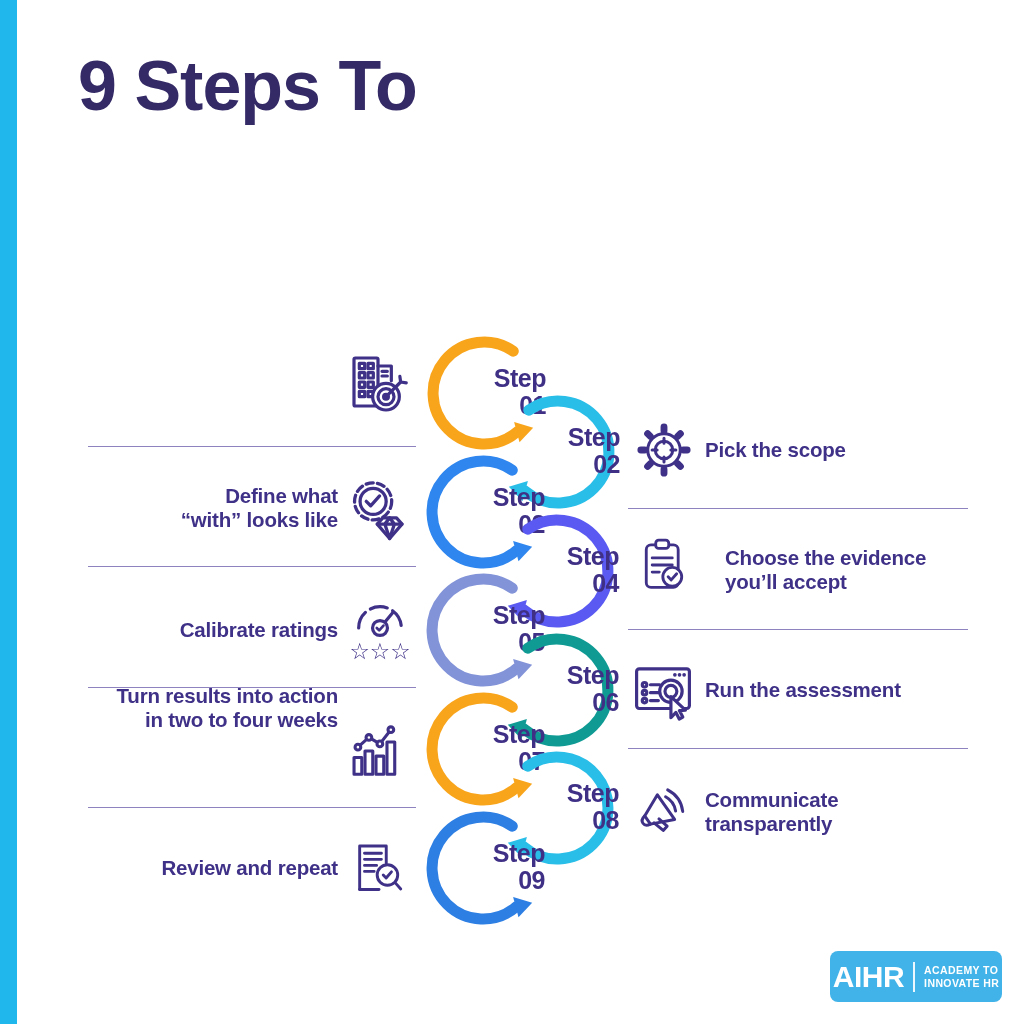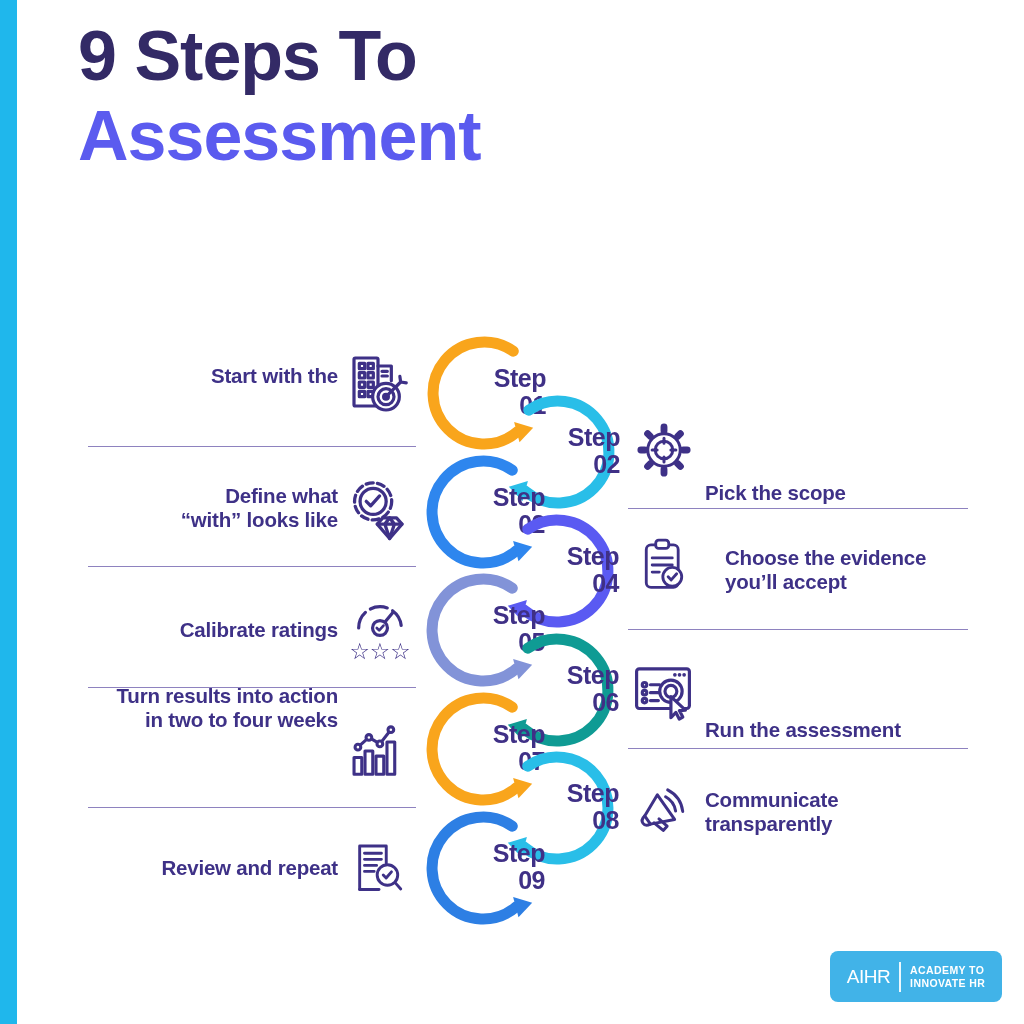--- a/index.html
+++ b/index.html
@@ -3,21 +3,21 @@
 <meta charset="utf-8">
 <style>
   html,body{margin:0;padding:0;}
   body{
     width:1024px;height:1024px;position:relative;overflow:hidden;
     background:#ffffff;
     font-family:"Liberation Sans", sans-serif;
     -webkit-font-smoothing:antialiased;
   }
   .stripe{position:absolute;left:0;top:0;width:17px;height:1024px;background:var(--stripe,#1FB7EC);}
-  .title{position:absolute;left:78px;top:16px;margin:0;font-size:70px;font-weight:800;letter-spacing:-1px;line-height:80px;}
+  .title{position:absolute;left:78px;top:46px;margin:0;font-size:70px;font-weight:800;letter-spacing:-1px;line-height:80px;}
   .title .t1{color:var(--title-dark,#332A66);display:block;}
   .title .t2{color:var(--title-accent,#5B5BEF);display:block;}
   .badge{position:absolute;width:124px;height:124px;}
   .badge svg{position:absolute;left:0;top:0;}
   .steptext{
     position:absolute;left:0;top:34px;width:124px;text-align:right;
     font-weight:800;font-size:25px;line-height:27px;color:var(--step-ink,#3F3086);
     letter-spacing:-0.5px;
   }
   .steptext span{display:block;}
@@ -29,33 +29,32 @@
   .lbl.right{text-align:left;}
   .lbl span{display:block;}
   .divider{position:absolute;height:0;border-top:1.6px solid var(--line,#7A6CB4);opacity:.85;}
   .icon{position:absolute;color:var(--ink,#3E3187);}
   .icon svg{display:block;}
   .logo{
     position:absolute;left:830px;top:951px;width:172px;height:51px;
     background:var(--logo-bg,#41B3E8);border-radius:8px;
     display:flex;align-items:center;justify-content:center;gap:9px;
   }
-  .logo .brand{color:#fff;font-weight:400;font-size:19px;letter-spacing:-0.5px;}
+  .logo .brand{color:#fff;font-weight:700;font-size:30px;letter-spacing:-0.5px;}
   .logo .vbar{width:2px;height:30px;background:rgba(255,255,255,.9);}
   .logo .tag{color:#fff;font-weight:700;font-size:10.5px;line-height:12.5px;letter-spacing:.4px;}
   .logo .tag span{display:block;}
 </style>
 </head>
 <body>
 
 <div class="stripe"></div>
 
 <h1 class="title">
   <span class="t1">9 Steps To</span>
-  <span class="t2">Assessment</span>
 </h1>
 
 <div class="divider" style="left:88px;top:446px;width:328px;"></div>
 <div class="divider" style="left:88px;top:566px;width:328px;"></div>
 <div class="divider" style="left:88px;top:687px;width:328px;"></div>
 <div class="divider" style="left:88px;top:807px;width:328px;"></div>
 
 <div class="divider" style="left:628px;top:508px;width:340px;"></div>
 <div class="divider" style="left:628px;top:629px;width:340px;"></div>
 <div class="divider" style="left:628px;top:748px;width:340px;"></div>
@@ -161,21 +160,20 @@
     <path class="ringstroke" d="M91.3 20.2 A51 51 0 1 0 94.8 101.1" fill="none" stroke-width="11" stroke-linecap="round" stroke="#2D7FE4"></path>
     <polygon class="ringfill" points="111.2,96.7 92.1,90.9 97.5,111.2" fill="#2D7FE4"></polygon>
   </svg>
   <div class="steptext">
     <span>Step</span>
       <span>09</span>
   </div>
 </div>
 
 <div class="lbl left" style="left:88px;top:364px;width:250px;">
-  <span>Start with the</span>
 </div>
 <div class="icon" style="left:346px;top:352px;">
   <svg width="64" height="68" viewBox="0 0 48 50" fill="none" stroke="currentColor" stroke-width="2.4" stroke-linecap="round" stroke-linejoin="round">
     <rect x="6" y="4" width="18" height="36" rx="1"></rect>
     <rect x="10" y="8" width="4" height="4"></rect>
       <rect x="16.5" y="8" width="4" height="4"></rect>
     <rect x="10" y="15" width="4" height="4"></rect>
       <rect x="16.5" y="15" width="4" height="4"></rect>
     <rect x="10" y="22" width="4" height="4"></rect>
       <rect x="16.5" y="22" width="4" height="4"></rect>
@@ -258,21 +256,21 @@
     <g stroke-width="5.5">
       <path d="M24 5.5 v3 M24 39.5 v3"></path>
       <path d="M5.5 24 h3 M39.5 24 h3"></path>
       <path d="M10.9 10.9 l2.2 2.2 M34.9 34.9 l2.2 2.2"></path>
       <path d="M37.1 10.9 l-2.2 2.2 M13.1 34.9 l-2.2 2.2"></path>
     </g>
     <circle cx="24" cy="24" r="7"></circle>
     <path d="M24 14.5 v4 M24 29.5 v4 M14.5 24 h4 M29.5 24 h4"></path>
   </svg>
 </div>
-<div class="lbl right" style="left:705px;top:438px;width:280px;margin-top:43px;">
+<div class="lbl right" style="left:705px;top:438px;width:280px;">
   <span>Pick the scope</span>
   <span></span>
 </div>
 
 <div class="icon" style="left:638px;top:534px;">
   <svg width="52" height="62" viewBox="0 0 44 50" fill="none" stroke="currentColor" stroke-width="2.4" stroke-linecap="round" stroke-linejoin="round">
     <rect x="7" y="8" width="27" height="36" rx="4"></rect>
     <rect x="15" y="4" width="11" height="7" rx="2.5" fill="#fff"></rect>
     <path d="M12 19 h17 M12 25 h17 M12 31 h6"></path>
     <circle cx="29" cy="35" r="8" fill="#fff"></circle>
@@ -292,21 +290,21 @@
       <path d="M15.5 20 h7"></path>
     <circle cx="11" cy="26" r="1.7"></circle>
       <path d="M15.5 26 h7"></path>
     <circle cx="11" cy="32" r="1.7"></circle>
       <path d="M15.5 32 h6"></path>
     <circle cx="31" cy="25" r="8.5" fill="#fff"></circle>
     <circle cx="31" cy="25" r="4.5"></circle>
     <path d="M31 29 L31 45 L34.8 41 L37.3 46 L40 44.5 L37.4 39.6 L42 39.2 Z" fill="#fff"></path>
   </svg>
 </div>
-<div class="lbl right" style="left:705px;top:678px;width:280px;margin-top:40px;">
+<div class="lbl right" style="left:705px;top:678px;width:280px;">
   <span>Run the assessment</span>
   <span></span>
 </div>
 
 <div class="icon" style="left:632px;top:782px;">
   <svg width="60" height="60" viewBox="0 0 48 48" fill="none" stroke="currentColor" stroke-width="2.4" stroke-linecap="round" stroke-linejoin="round">
     <g transform="rotate(-35 24 26)">
       <path d="M12 19 L30 11 L30 35 L12 27 Z"></path>
       <path d="M12 19 C9 19.5 7.5 21 7.5 23 C7.5 25 9 26.5 12 27"></path>
       <path d="M15 27.8 L17.5 37 L22 36 L20 27.5"></path>

